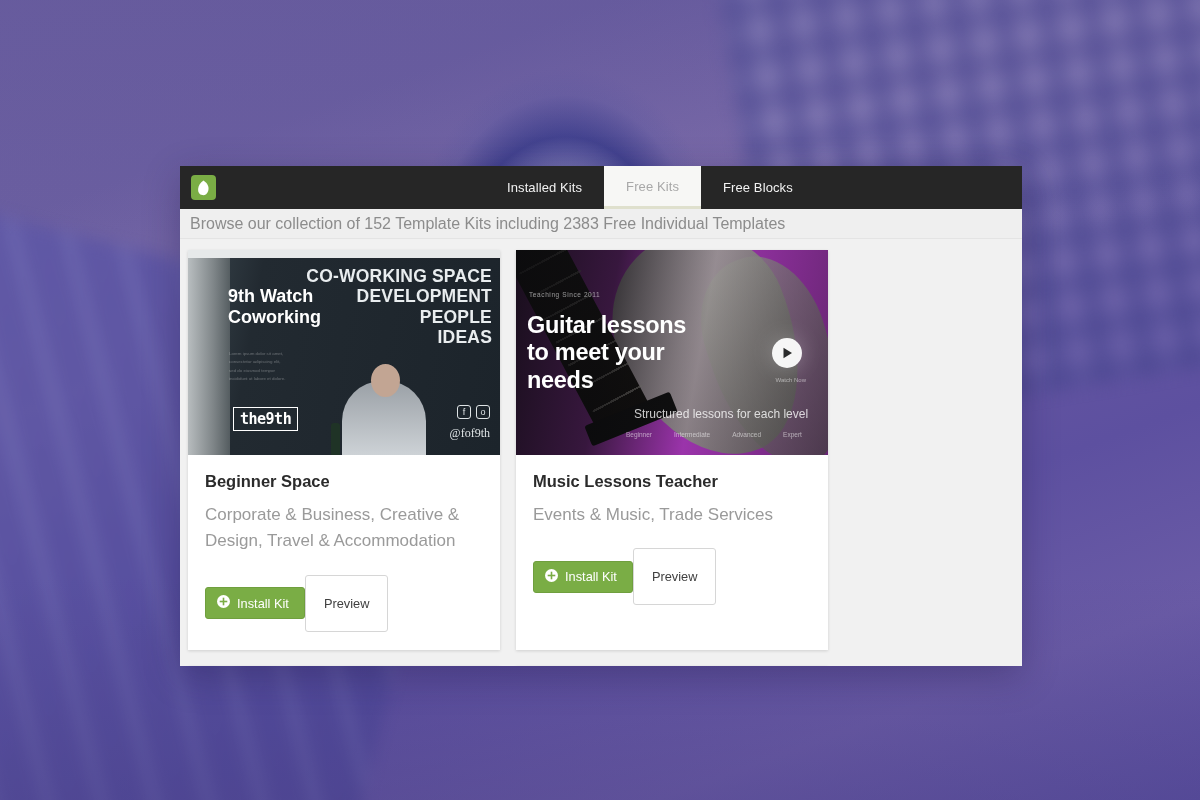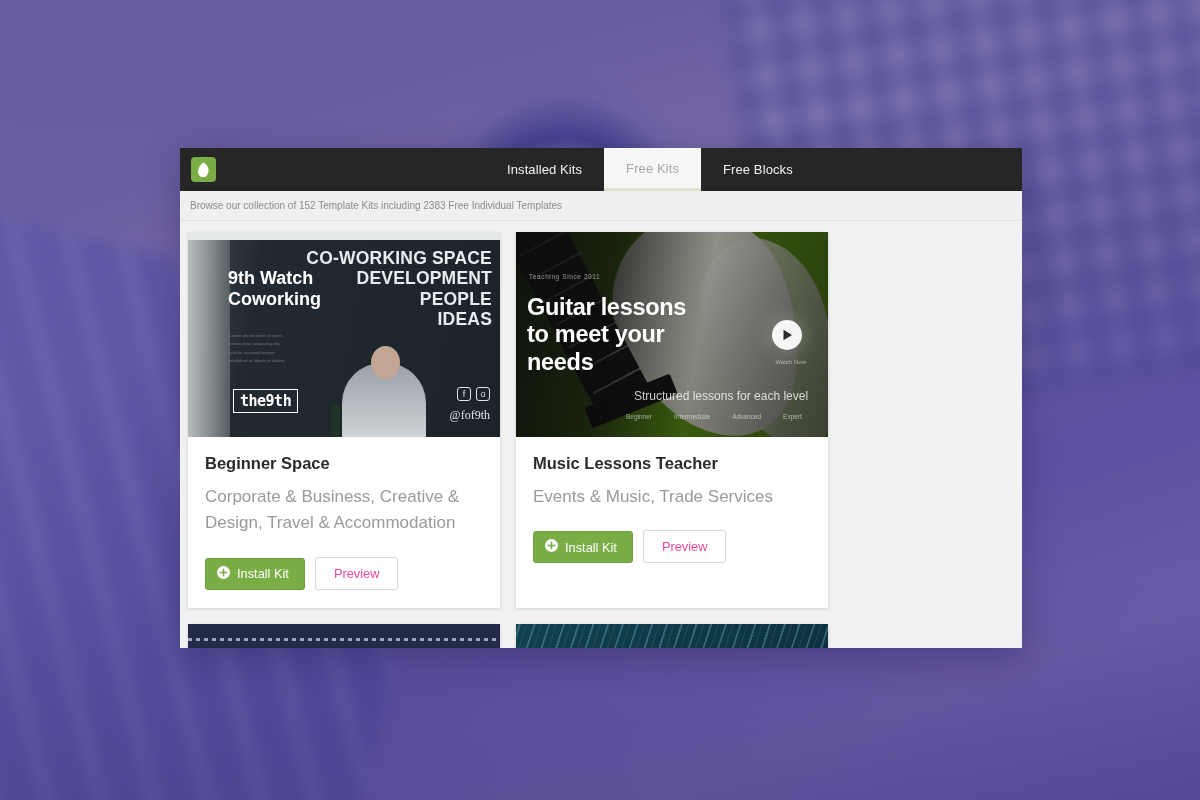--- a/index.html
+++ b/index.html
@@ -62,21 +62,21 @@
     background:
       linear-gradient(180deg, rgba(90,80,150,0.25) 0%, rgba(0,0,0,0) 30%,
                       rgba(0,0,0,0) 72%, rgba(72,62,130,0.35) 100%);
     pointer-events: none;
   }
 
   
   #app-window {
     position: absolute;
     left: 180px;
-    top: 148px;
+    top: 166px;
     width: 842px;
     height: 500px;
     overflow: hidden;
     background: #f1f1f1;
     box-shadow: 0 10px 34px rgba(30,20,70,0.33);
   }
 
   
   #app-header {
     position: relative;
@@ -127,21 +127,21 @@
   
   #subtitle-bar {
     height: 30px;
     background: #efefef;
     display: flex;
     align-items: center;
     padding-left: 10px;
     border-bottom: 1px solid #e4e4e4;
   }
   #subtitle-text {
-    font-size: 10px;
+    font-size: 16px;
     color: #8c8c8c;
   }
 
   
   #kit-grid {
     padding: 11px 0 0 8px;
     display: flex;
     flex-wrap: wrap;
     gap: 16px;
     align-content: flex-start;
@@ -171,42 +171,41 @@
   }
   .kit-cats {
     margin-top: 11px;
     font-size: 17px;
     line-height: 1.55;
     color: #9a9a9a;
   }
   .kit-actions {
     margin-top: 20px;
     display: flex;
-    gap: 10px;
-    align-items: flex-end;
+    align-items: center;
   }
   .btn-install {
     display: inline-flex;
     align-items: center;
     gap: 7px;
     background: #7aad45;
     border: 1px solid #6f9f3e;
     border-radius: 3px;
     padding: 7px 15px 7px 11px;
     color: #ffffff;
     font-size: 12.8px;
     cursor: pointer;
   }
   .btn-install .plus-icon { display: block; }
   .btn-preview {
     background: #ffffff;
     border: 1px solid #d6d6d6;
     border-radius: 3px;
-    padding: 8px 18px;
-    color: #ec4899;
+    padding: 20px 18px;
+    color: #404040;
     font-size: 12.8px;
     cursor: pointer;
   }
 
   
   
   .art-coworking { background: linear-gradient(110deg,#2f3a41 0%,#232b31 40%,#1a2127 100%); }
   .art-coworking .cw-glass {
     position: absolute; left: 0; top: 8px; right: 0; bottom: 0;
     background: linear-gradient(100deg,#3a464e 0%,#222a31 22%,#1c242b 100%);
@@ -261,21 +260,21 @@
     position: absolute; right: 100px; bottom: 58px;
     width: 29px; height: 33px; border-radius: 50%;
     background: #c2a593;
   }
   .art-coworking .cw-bottle {
     position: absolute; right: 160px; bottom: 0; width: 9px; height: 32px;
     background: #1f3326; border-radius: 3px 3px 1px 1px;
   }
 
   
-  .art-guitar { background: #4d7c0f; }
+  .art-guitar { background: #d946ef; }
   .art-guitar .g-body {
     position: absolute; left: 34%; top: -10%;
     width: 175px; height: 230px;
     background: linear-gradient(140deg,#e8e6e0 0%,#cfcdc6 42%,#8d8b84 100%);
     border-radius: 48% 52% 46% 54% / 40% 38% 62% 60%;
     transform: rotate(-22deg);
     opacity: .92;
   }
   .art-guitar .g-body2 {
     position: absolute; left: 63%; top: 2%;

